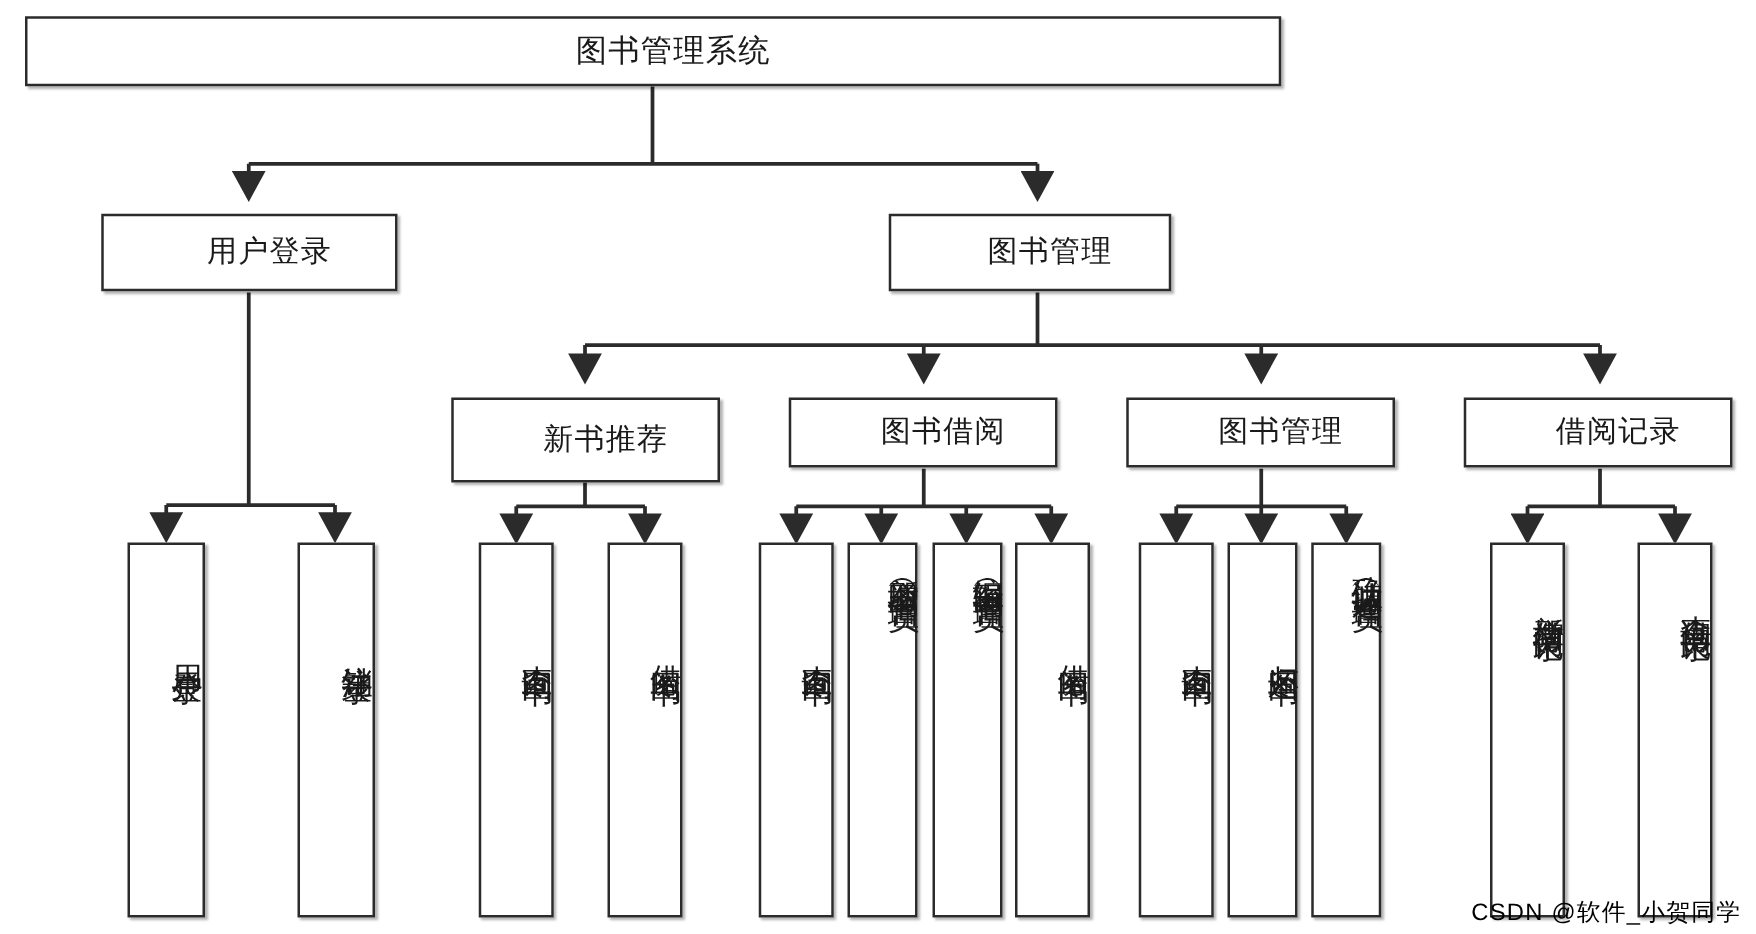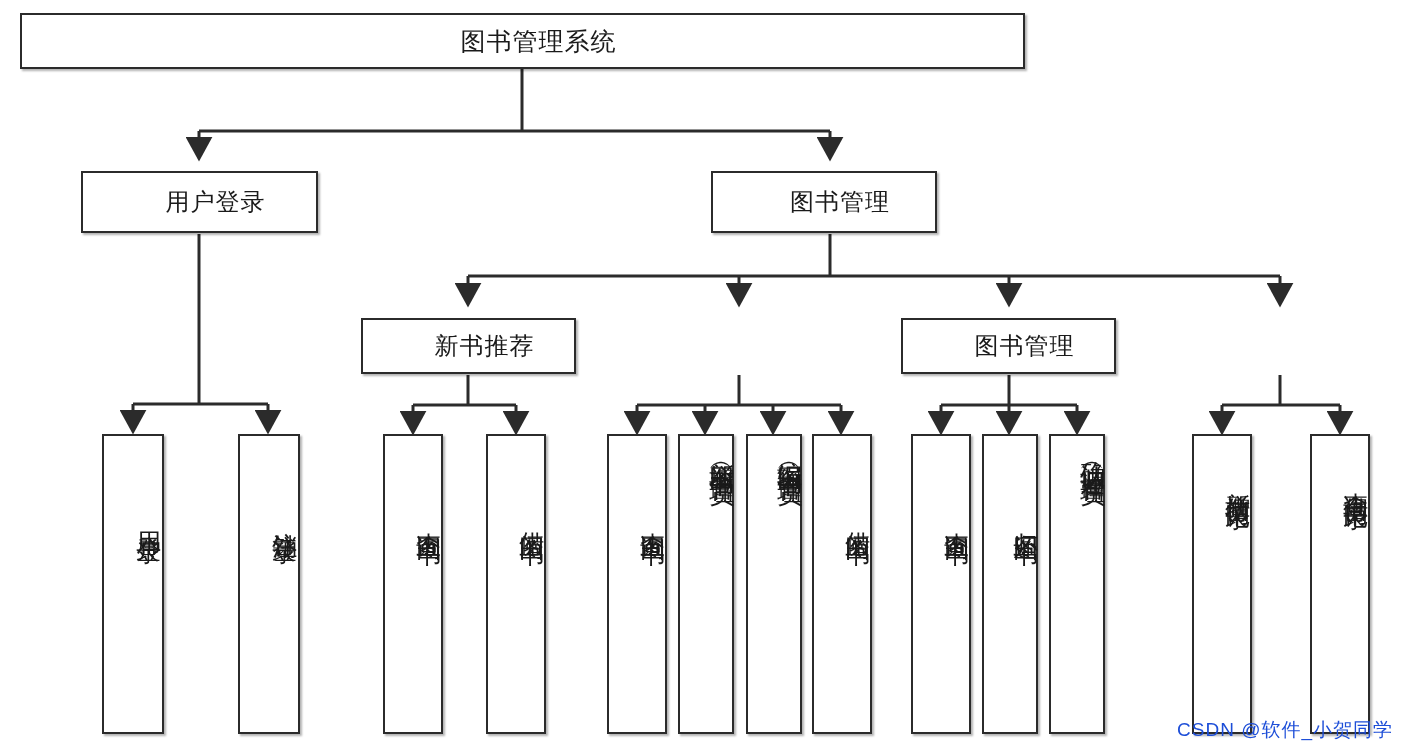--- a/index.html
+++ b/index.html
@@ -58,21 +58,21 @@
     white-space:nowrap;
     display:block;
   }
   .node.v.short .label{ margin-top:76px; }
   .node.v.mid   .label{ margin-top:36px; }
   .node.v.tall  .label{ margin-top:6px; }
   #watermark{
     position:absolute;
     right:12px;bottom:4px;
     font-size:19px;
-    color:#1d4ed8;
+    color:#000000;
     letter-spacing:1px;
     white-space:nowrap;
     font-family:"Liberation Sans","DejaVu Sans",sans-serif;
   }
 </style>
 </head>
 <body>
 
 <div id="diagram">
 
@@ -131,29 +131,35 @@
   </div>
 
   <div class="node h" style="left:81px;top:171px;width:237px;height:62px;">
     <span class="label">用户登录</span>
   </div>
 
   <div class="node h" style="left:711px;top:171px;width:226px;height:62px;">
     <span class="label">图书管理</span>
   </div>
 
-  <div class="node h" style="left:361px;top:318px;width:215px;height:56px;">
+  <div class="node h" style="left:361px;top:318px;width:215px;height:68px;">
     <span class="label">新书推荐</span>
   </div>
 
+  <div class="node h" style="left:631px;top:318px;width:215px;height:56px;">
+    <span class="label">图书借阅</span>
+  </div>
 
   <div class="node h" style="left:901px;top:318px;width:215px;height:56px;">
     <span class="label">图书管理</span>
   </div>
 
+  <div class="node h" style="left:1171px;top:318px;width:215px;height:56px;">
+    <span class="label">借阅记录</span>
+  </div>
 
   <div class="node v short" style="left:102px;top:434px;width:62px;height:300px;">
     <span class="label">用户登录</span>
   </div>
 
   <div class="node v short" style="left:238px;top:434px;width:62px;height:300px;">
     <span class="label">注销登录</span>
   </div>
 
   <div class="node v short" style="left:383px;top:434px;width:60px;height:300px;">

